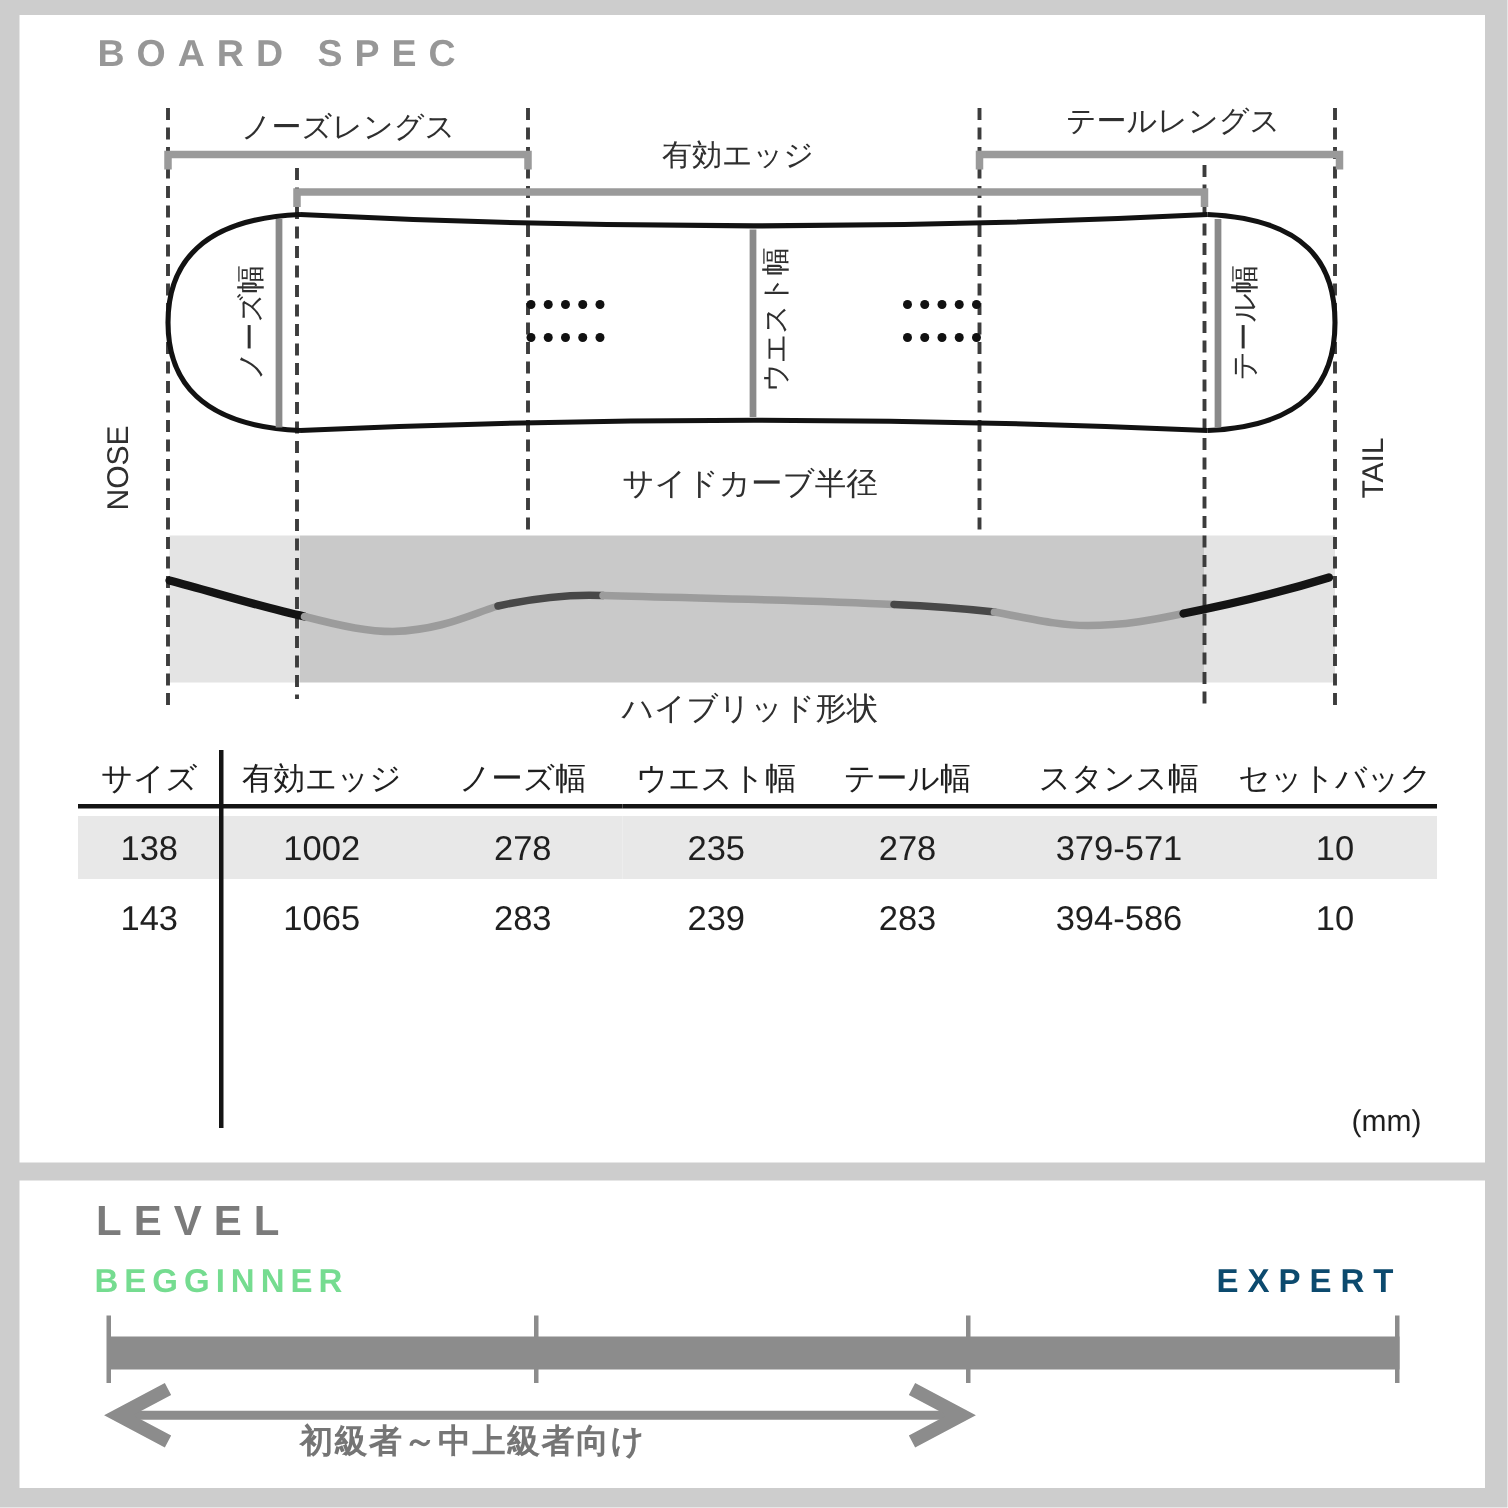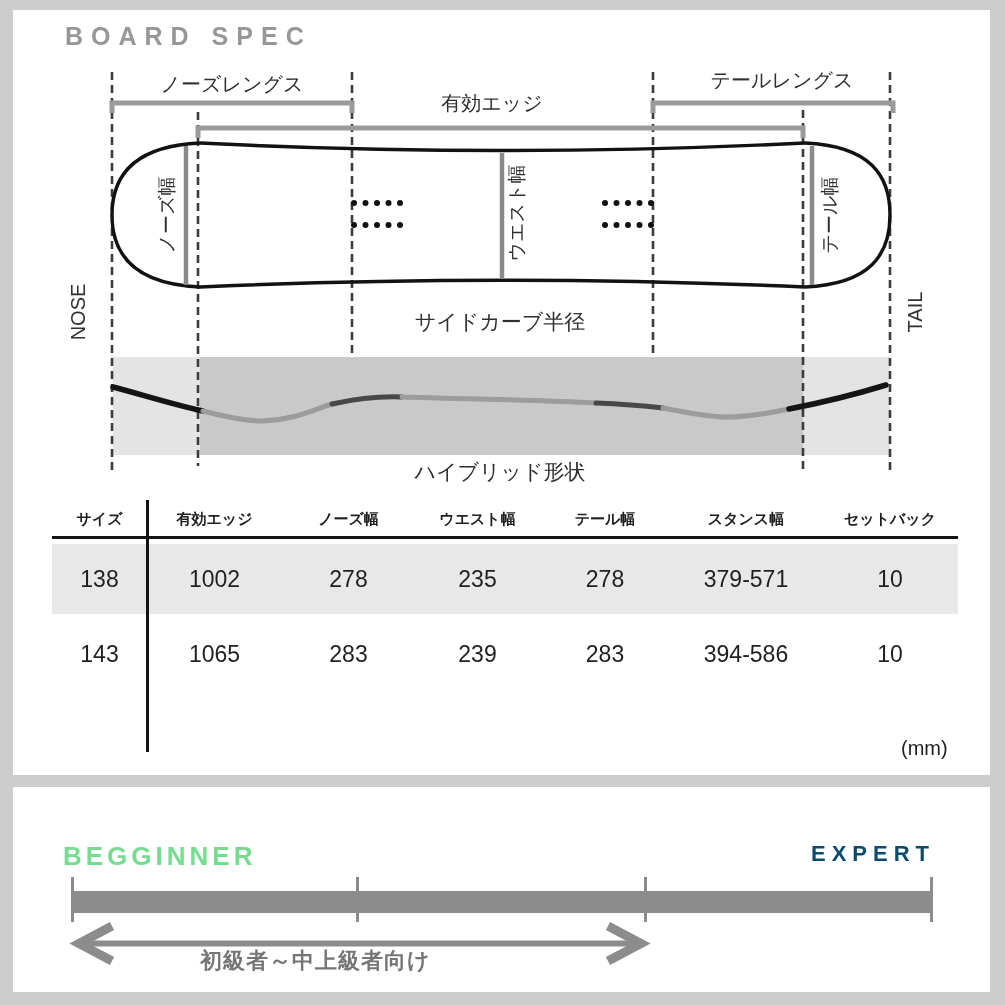--- a/index.html
+++ b/index.html
@@ -19,38 +19,38 @@
   }
   .diagram-svg{position:absolute;left:0;top:0;}
 
   
   .spec-table{
     position:absolute;left:52px;top:497px;width:906px;
     border-collapse:separate;border-spacing:0 5px;
     font-size:23px;color:#1f1f1f;
   }
   .spec-table th{
-    font-weight:bold;font-size:15px;height:34px;text-align:center;
+    font-weight:normal;font-size:21px;height:34px;text-align:center;
     border-bottom:3px solid #141414;padding:0;
   }
-  .spec-table td{height:38px;text-align:center;padding:16px;}
+  .spec-table td{height:38px;text-align:center;padding:2px;}
   .spec-table tbody tr:nth-child(odd) td{background:#e8e8e8;}
   .col-divider{
     position:absolute;left:146px;top:500px;width:3px;height:252px;background:#141414;
   }
   .unit-note{position:absolute;left:901px;top:737px;font-size:20px;color:#1f1f1f;}
 
   
   .level-title{
     position:absolute;left:64px;top:798px;margin:0;
     font-size:28px;font-weight:bold;letter-spacing:8px;color:#7b7b7b;
   }
   .beginner-label{
     position:absolute;left:63px;top:841px;
-    font-size:26px;font-weight:bold;letter-spacing:4px;color:#75dc90;
+    font-size:22px;font-weight:bold;letter-spacing:4px;color:#75dc90;
   }
   .expert-label{
     position:absolute;right:70px;top:841px;
     font-size:22px;font-weight:bold;letter-spacing:6px;color:#0c4a6e;
   }
   .level-bar{position:absolute;left:72px;top:891px;width:861px;height:22px;background:#8c8c8c;}
   .level-tick{position:absolute;top:877px;width:3px;height:45px;background:#8c8c8c;}
   .tick-0{left:71px;}.tick-1{left:356px;}.tick-2{left:644px;}.tick-3{left:930px;}
   .range-arrow-svg{position:absolute;left:60px;top:922px;}
   .range-note{
@@ -180,20 +180,21 @@
           <td>239</td>
           <td>283</td>
           <td>394-586</td>
           <td>10</td>
       </tr>
     </tbody>
   </table>
   <div class="col-divider"></div>
   <span class="unit-note">(mm)</span>
 
+  <h2 class="level-title">LEVEL</h2>
   <span class="beginner-label">BEGGINNER</span>
   <span class="expert-label">EXPERT</span>
 
   <div class="level-bar"></div>
   <div class="level-tick tick-0"></div>
   <div class="level-tick tick-1"></div>
   <div class="level-tick tick-2"></div>
   <div class="level-tick tick-3"></div>
 
   <svg class="range-arrow-svg" width="600" height="45" viewBox="0 0 600 45">

